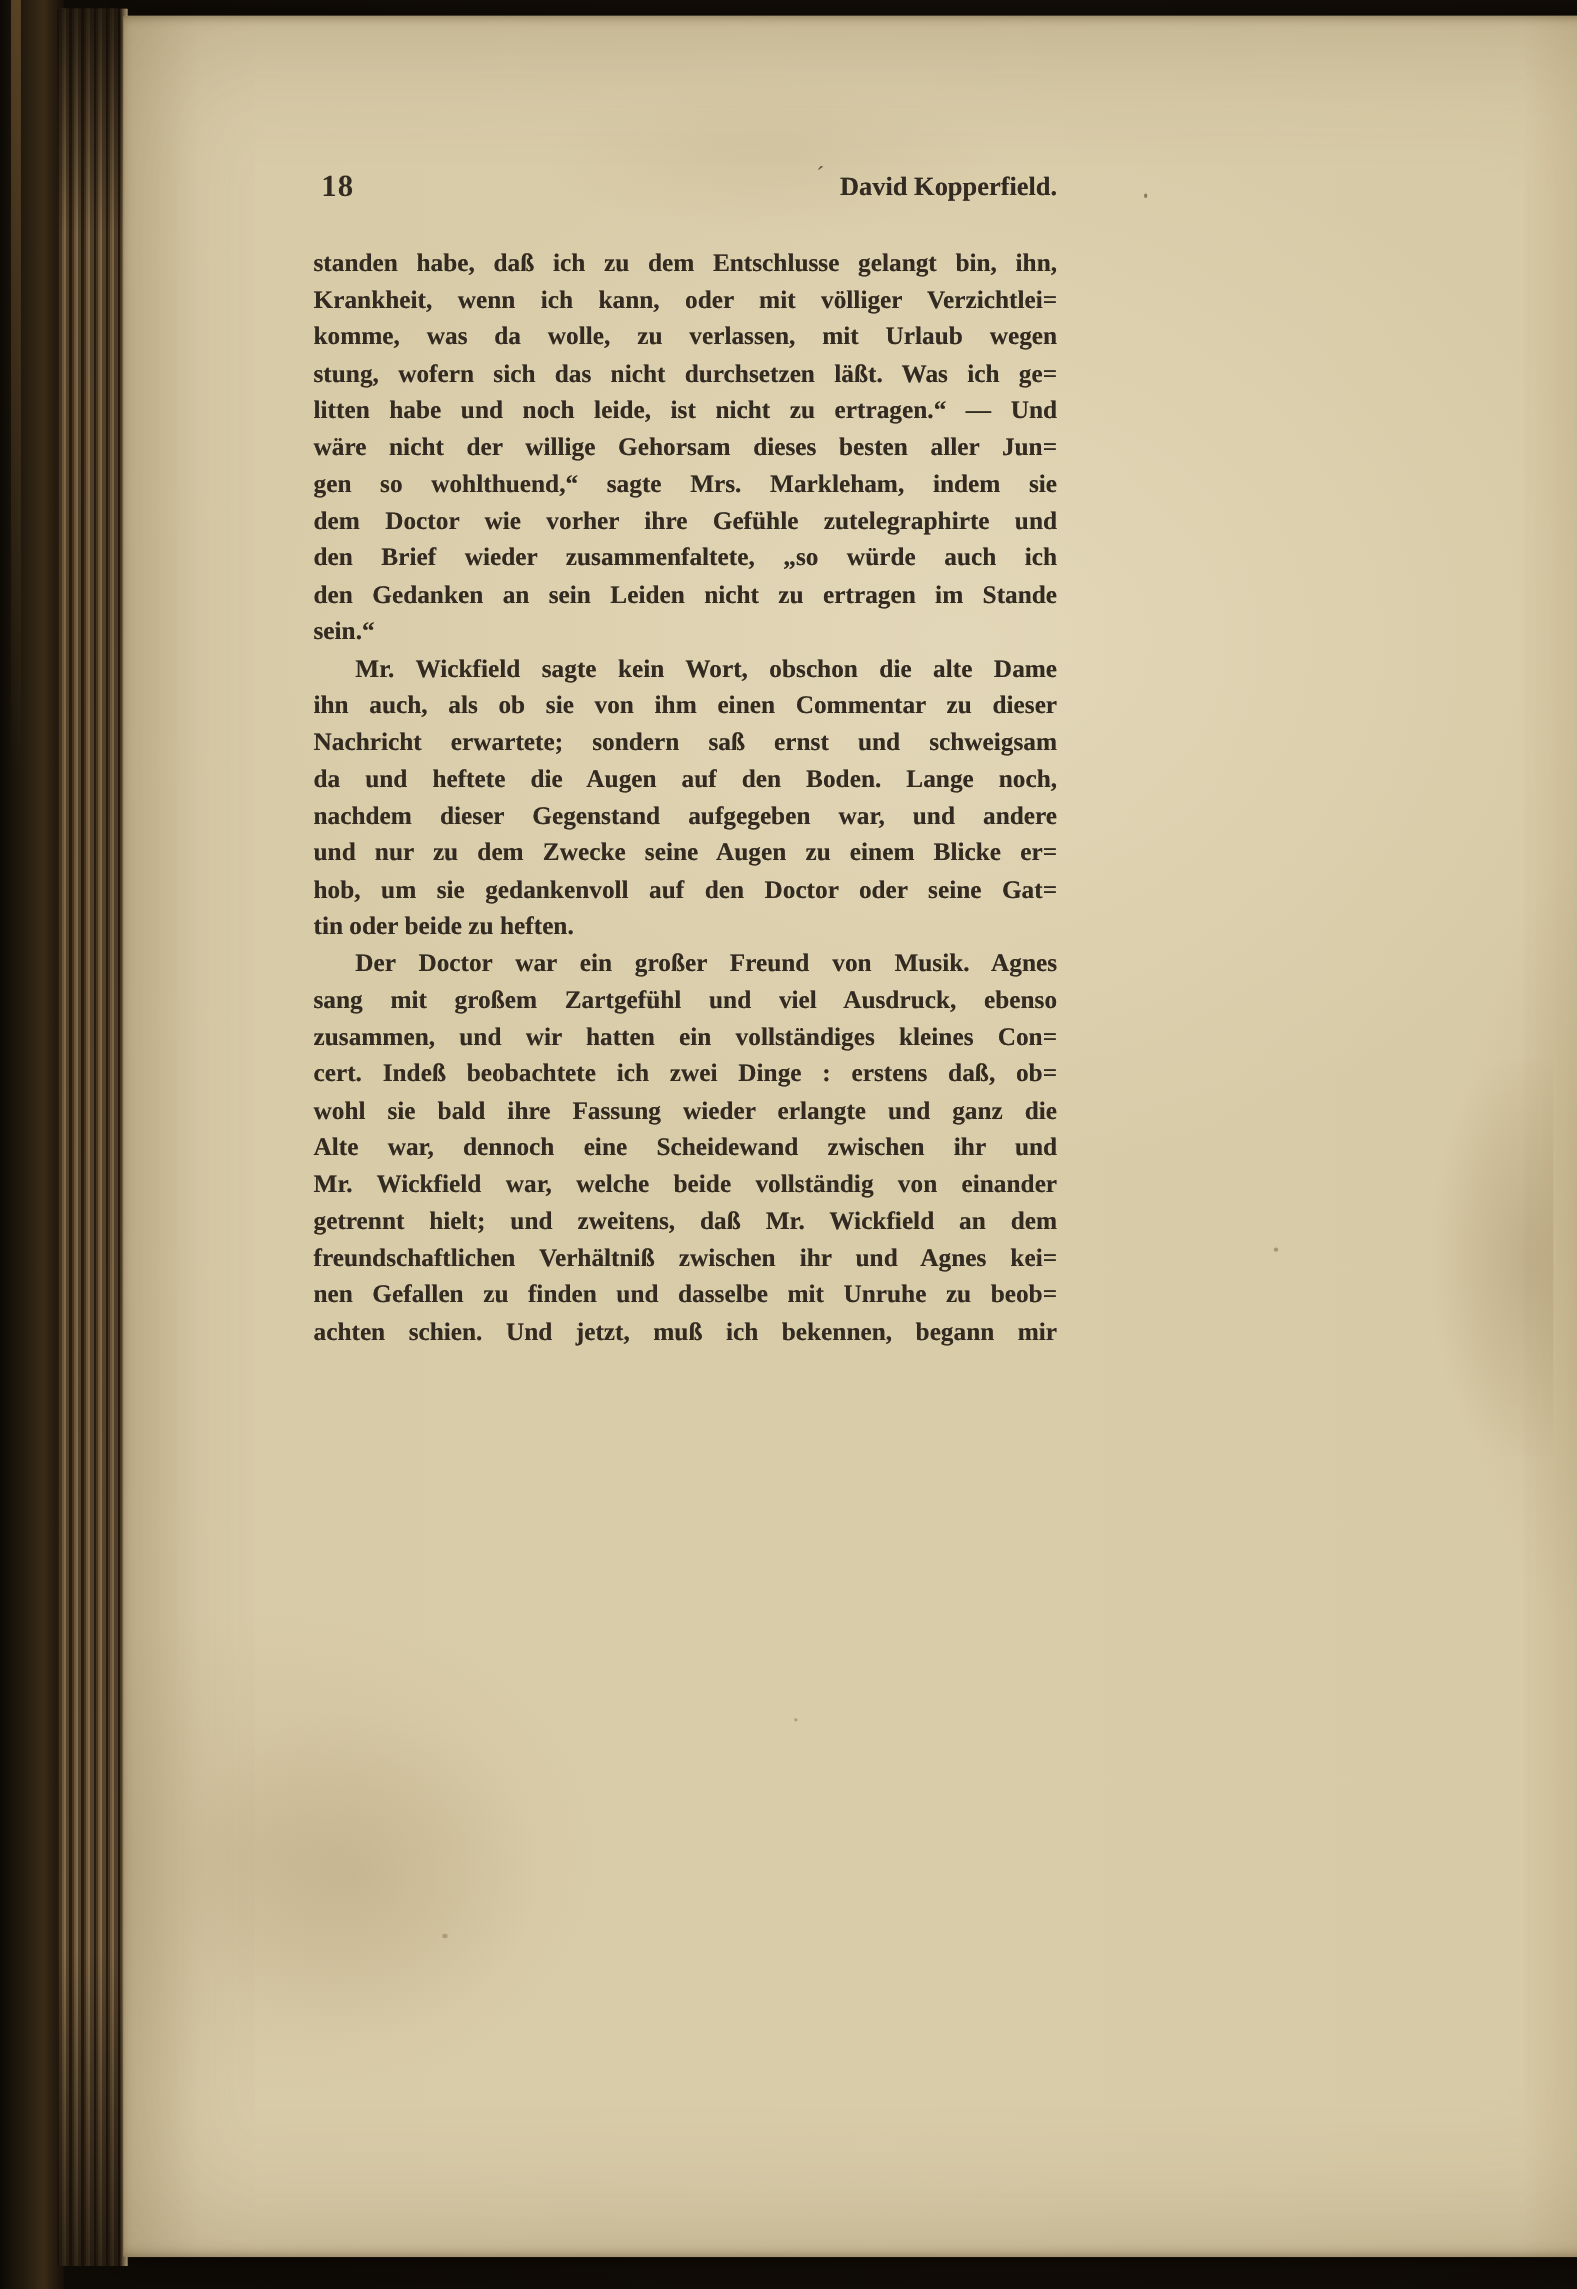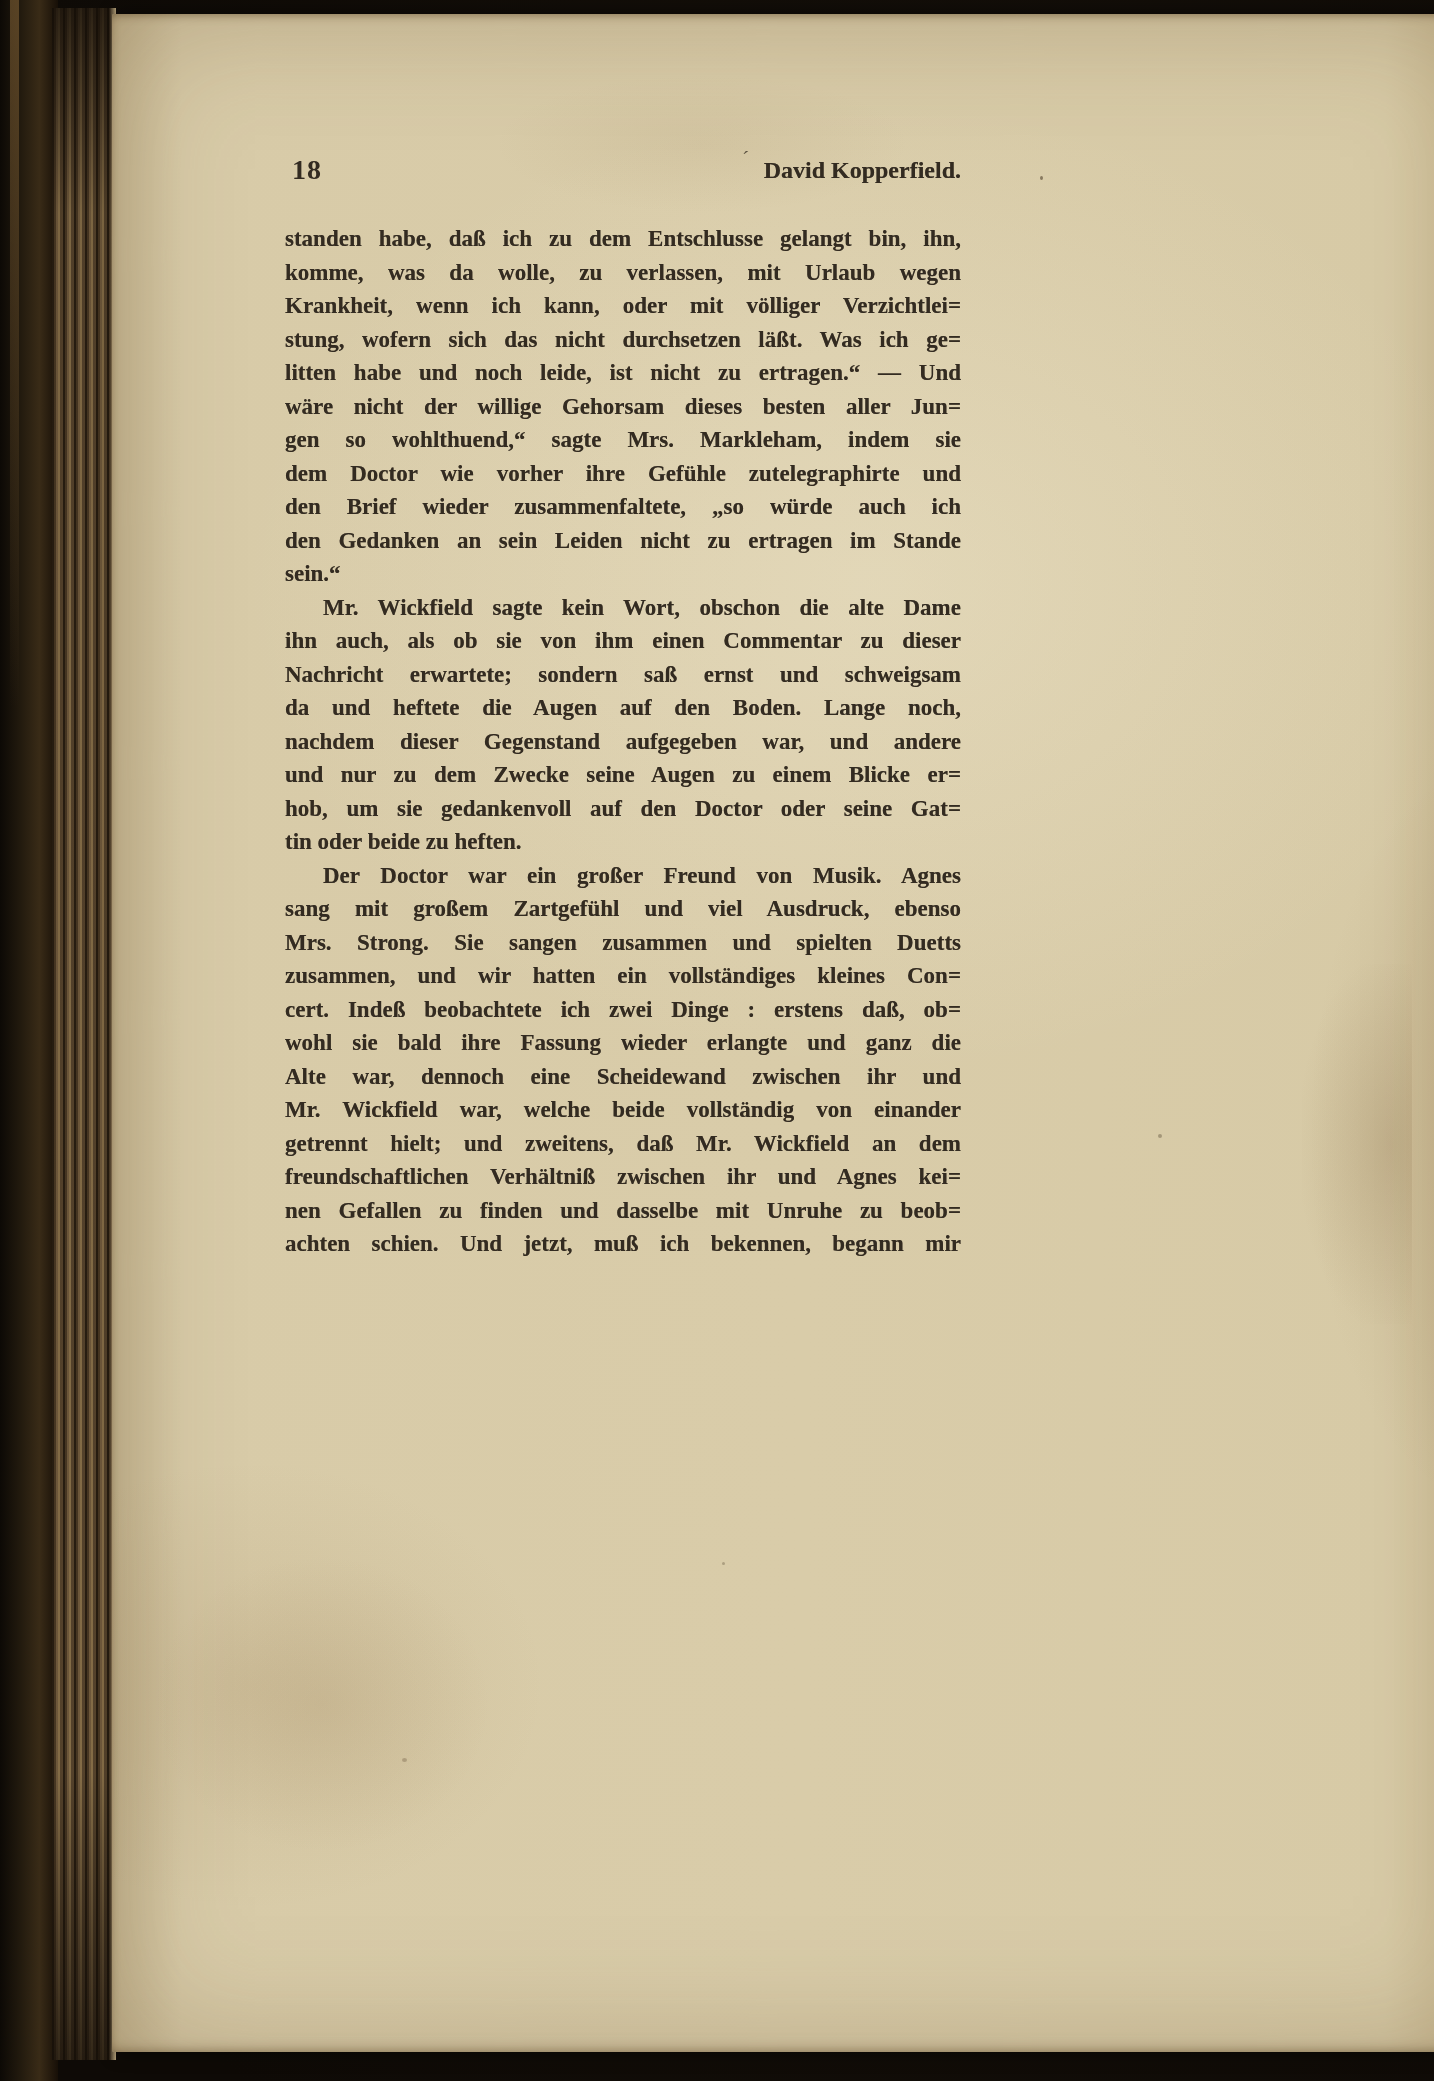--- a/index.html
+++ b/index.html
@@ -113,22 +113,22 @@
 
     <div class="header-row">
       <span class="pagenum">18</span>
       <span class="running">David Kopperfield.</span>
       <span class="stray-mark">´</span>
     </div>
 
     <div class="body-text">
         <div class="para">
           <div class="line just">standen habe, daß ich zu dem Entschlusse gelangt bin, ihn,</div>
+          <div class="line just">Krankheit, wenn ich kann, oder mit völliger Verzichtlei=</div>
           <div class="line just">komme, was da wolle, zu verlassen, mit Urlaub wegen</div>
-          <div class="line just">Krankheit, wenn ich kann, oder mit völliger Verzichtlei=</div>
           <div class="line just">stung, wofern sich das nicht durchsetzen läßt. Was ich ge=</div>
           <div class="line just">litten habe und noch leide, ist nicht zu ertragen.“ — Und</div>
           <div class="line just">wäre nicht der willige Gehorsam dieses besten aller Jun=</div>
           <div class="line just">gen so wohlthuend,“ sagte Mrs. Markleham, indem sie</div>
           <div class="line just">dem Doctor wie vorher ihre Gefühle zutelegraphirte und</div>
           <div class="line just">den Brief wieder zusammenfaltete, „so würde auch ich</div>
           <div class="line just">den Gedanken an sein Leiden nicht zu ertragen im Stande</div>
           <div class="line">sein.“</div>
         </div>
         <div class="para">
@@ -137,21 +137,20 @@
           <div class="line just">Nachricht erwartete; sondern saß ernst und schweigsam</div>
           <div class="line just">da und heftete die Augen auf den Boden. Lange noch,</div>
           <div class="line just">nachdem dieser Gegenstand aufgegeben war, und andere</div>
           <div class="line just">und nur zu dem Zwecke seine Augen zu einem Blicke er=</div>
           <div class="line just">hob, um sie gedankenvoll auf den Doctor oder seine Gat=</div>
           <div class="line">tin oder beide zu heften.</div>
         </div>
         <div class="para">
           <div class="line indent just">Der Doctor war ein großer Freund von Musik. Agnes</div>
           <div class="line just">sang mit großem Zartgefühl und viel Ausdruck, ebenso</div>
-          <div class="line just">Mrs. Strong. Sie sangen zusammen und spielten Duetts</div>
           <div class="line just">zusammen, und wir hatten ein vollständiges kleines Con=</div>
           <div class="line just">cert. Indeß beobachtete ich zwei Dinge : erstens daß, ob=</div>
           <div class="line just">wohl sie bald ihre Fassung wieder erlangte und ganz die</div>
           <div class="line just">Alte war, dennoch eine Scheidewand zwischen ihr und</div>
           <div class="line just">Mr. Wickfield war, welche beide vollständig von einander</div>
           <div class="line just">getrennt hielt; und zweitens, daß Mr. Wickfield an dem</div>
           <div class="line just">freundschaftlichen Verhältniß zwischen ihr und Agnes kei=</div>
           <div class="line just">nen Gefallen zu finden und dasselbe mit Unruhe zu beob=</div>
           <div class="line just">achten schien. Und jetzt, muß ich bekennen, begann mir</div>
         </div>

